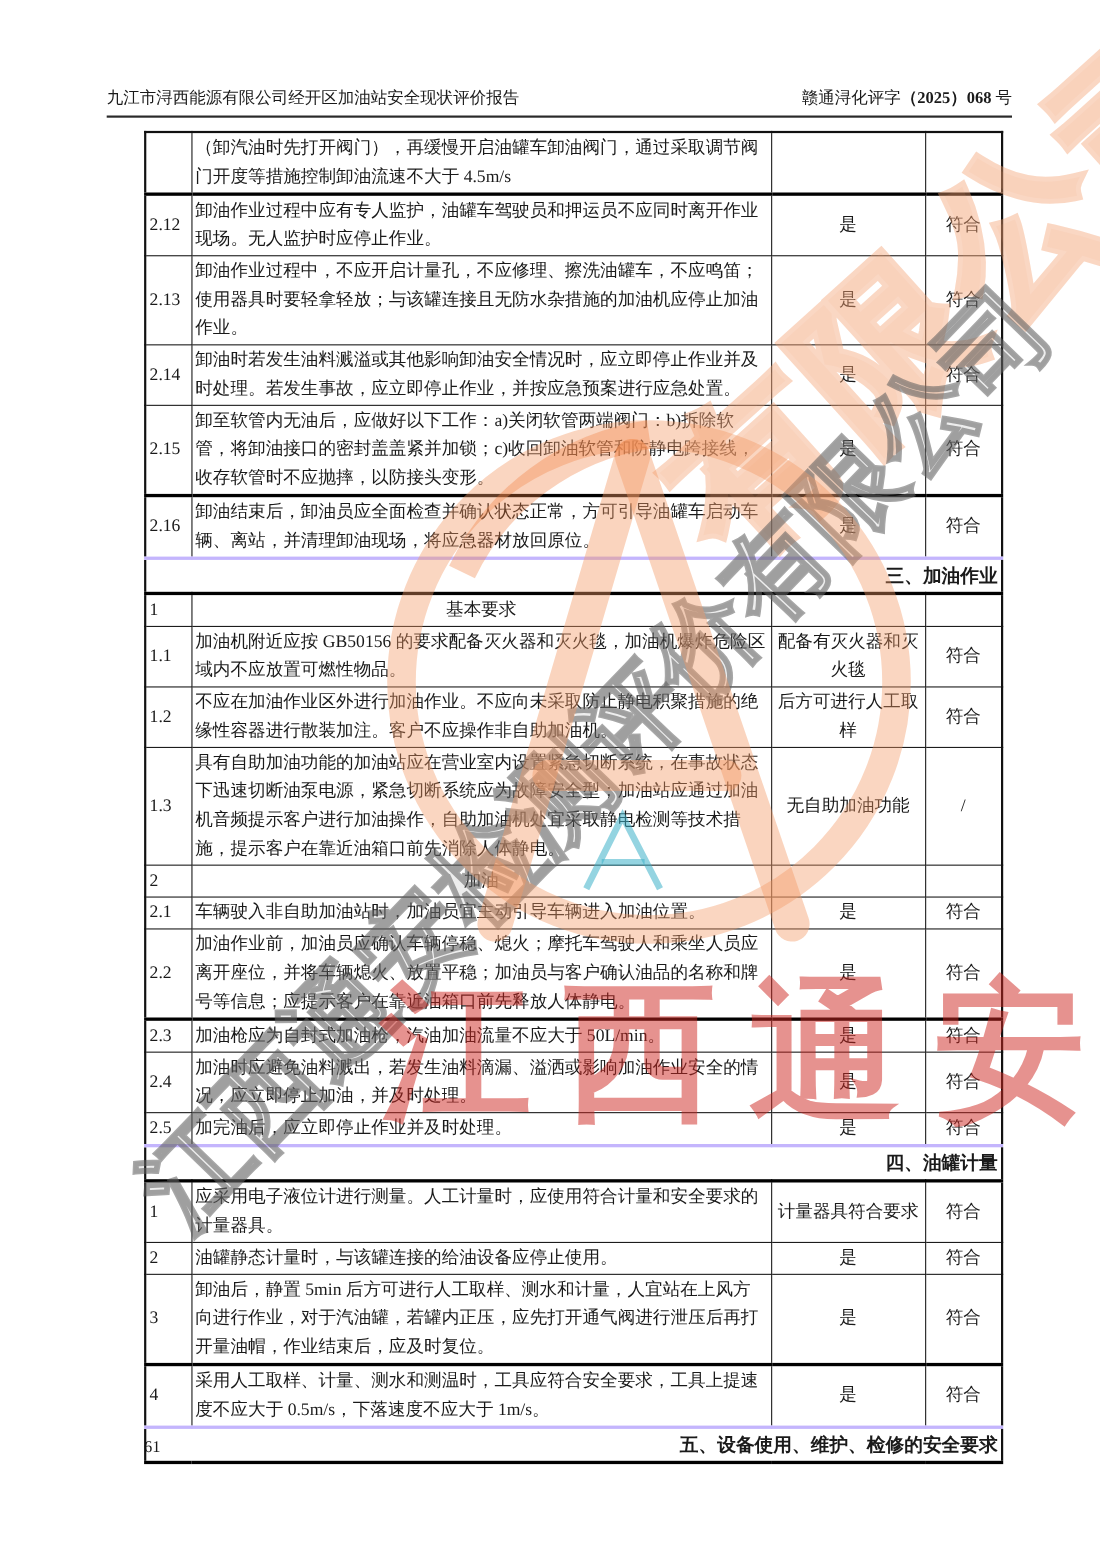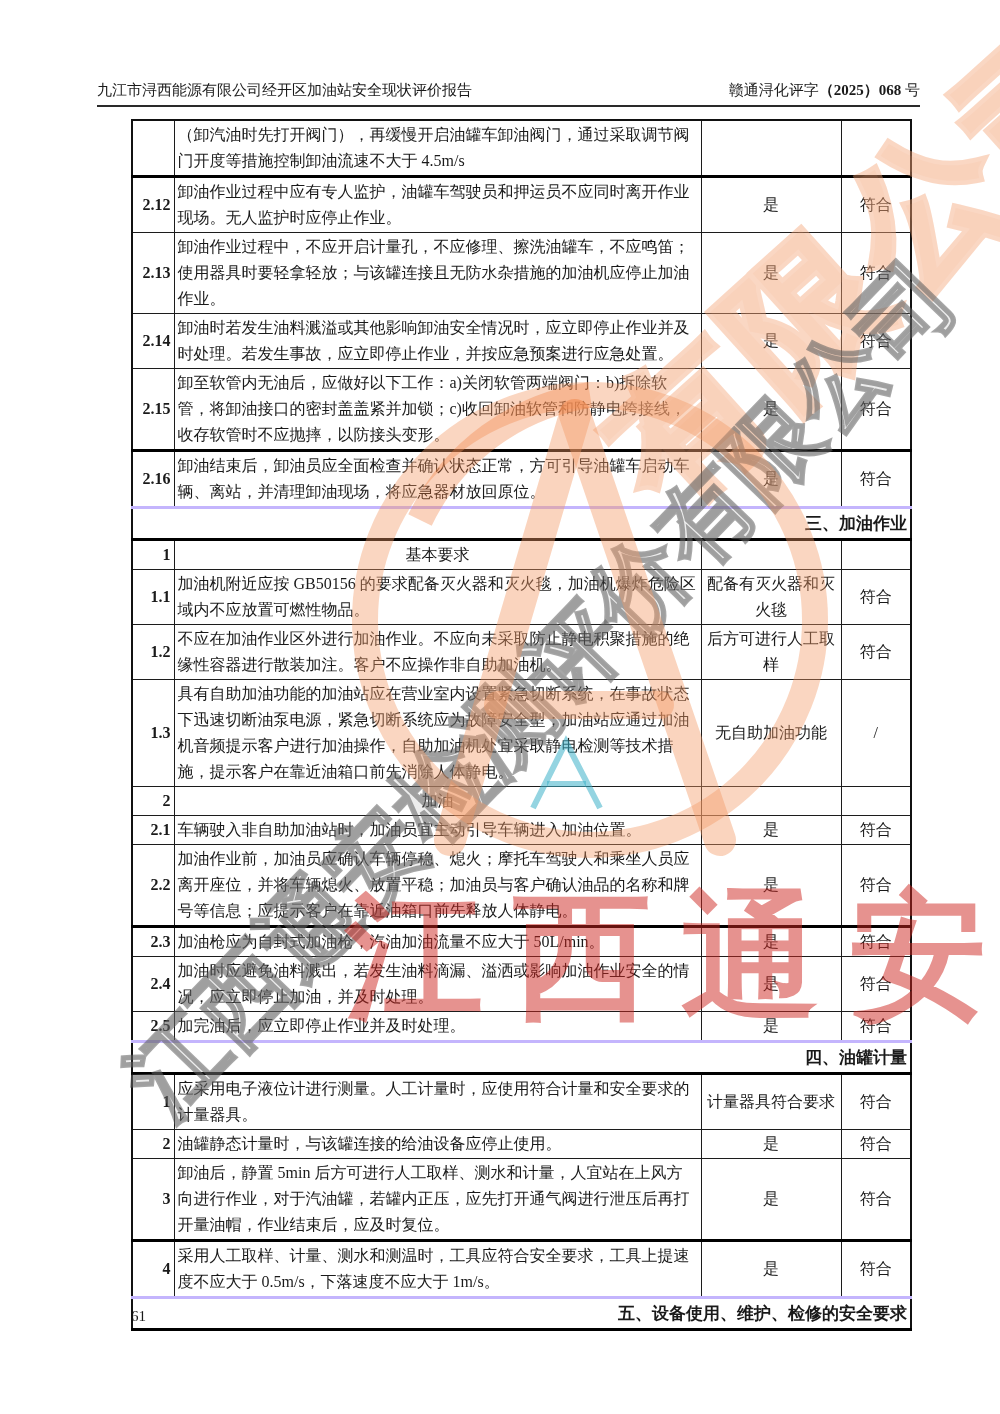--- a/index.html
+++ b/index.html
@@ -27,21 +27,21 @@
     border-collapse:collapse;table-layout:fixed;width:779px;
     border:2.5px solid #111;
   }
   table.doc td{
     border:1.5px solid #1c1c1c;
     font-size:16px;line-height:26px;
     padding:1px 3px;
     vertical-align:middle;
     word-break:break-all;
   }
-  td.no{text-align:right;font-weight:bold;font-size:15px;padding:1px 0;}
+  td.no{text-align:left;font-weight:normal;font-size:15px;padding:1px 0;}
   td.desc{text-align:left;padding:1px 5px 1px 4px;}
   td.desc.centered{text-align:center;}
   td.value,td.result{text-align:center;padding:1px 2px;}
   tr.section td{
     font-weight:bold;text-align:right;font-size:17px;line-height:27px;
     border-top:3px solid #c4b5fd;border-bottom:3px solid #000;
   }
   tr.thick-bottom td{border-bottom:3px solid #000;}
   
   .footer{

